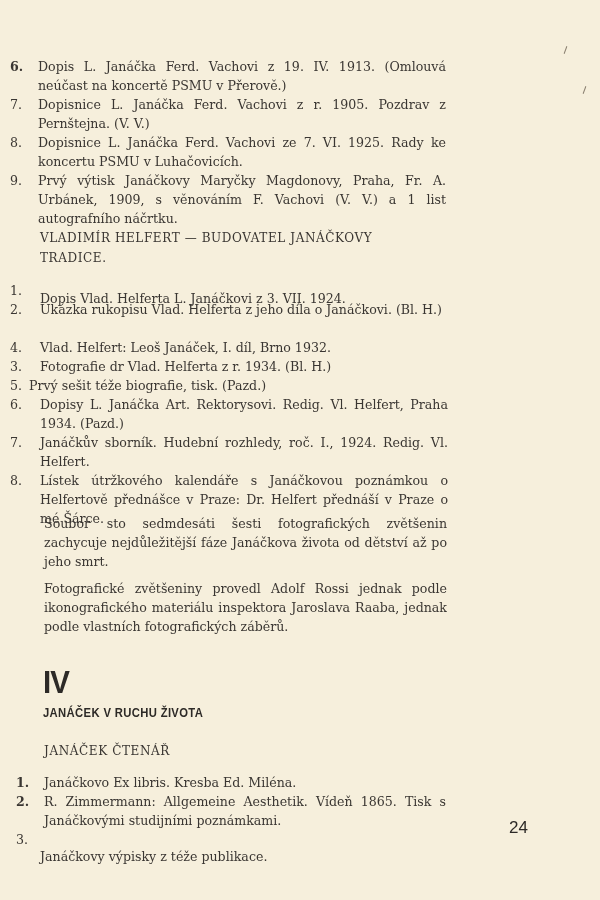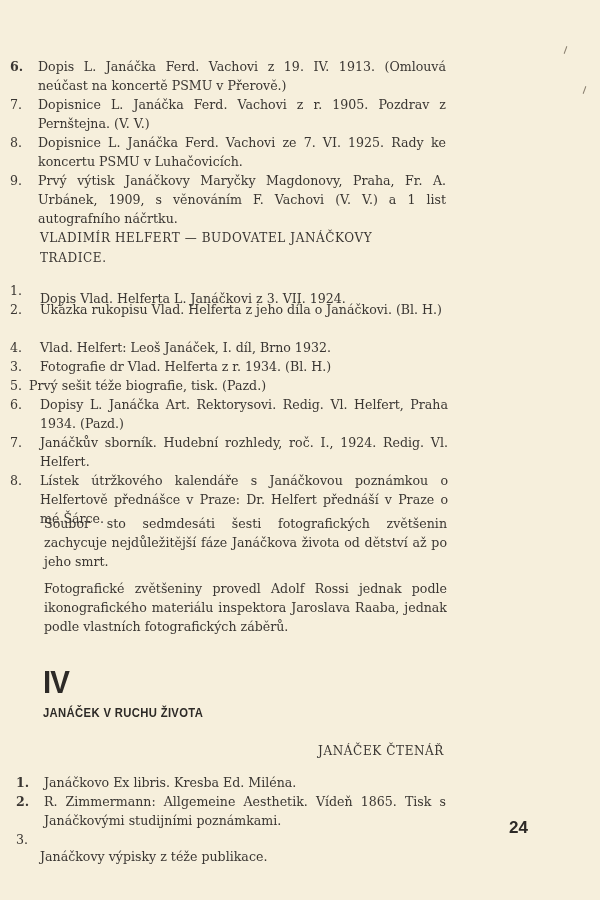--- a/index.html
+++ b/index.html
@@ -11,21 +11,21 @@
       position: relative;
     }
     .page { position: absolute; left: 0; top: 0; width: 600px; height: 900px; }
     .item { position: absolute; left: 0; width: 600px; font-size: 12.6px; line-height: 19px; }
     .num { position: absolute; left: 10px; width: 22px; text-align: left; }
     .txt { position: absolute; left: 38px; width: 408px; text-align: justify; text-align-last: left; }
     .heading { position: absolute; left: 40px; width: 400px; font-size: 12px; line-height: 20px; letter-spacing: 0.6px; }
     .para { position: absolute; left: 44px; width: 403px; font-size: 12.6px; line-height: 19px; text-align: justify; text-align-last: left; }
     .roman { position: absolute; left: 43px; top: 664px; font-family: "Liberation Sans", sans-serif; font-weight: 900; font-size: 32px; transform: scaleX(0.92); transform-origin: left; color: #2d2a27; letter-spacing: -1px; }
     .chapter { position: absolute; left: 43px; top: 706px; font-family: "Liberation Sans", sans-serif; font-weight: 900; font-size: 12.5px; letter-spacing: 0.4px; transform: scaleX(0.9); transform-origin: left; color: #2d2a27; }
-    .pagenum { position: absolute; left: 509px; top: 818px; font-family: "Liberation Sans", sans-serif; font-weight: 700; font-size: 17px; color: #2d2a27; }
+    .pagenum { position: absolute; left: 509px; top: 818px; font-family: "Liberation Sans", sans-serif; font-weight: 400; font-size: 17px; color: #2d2a27; }
     .mark { position: absolute; width: 1px; height: 8px; background: #8a8070; transform: rotate(20deg); }
   </style>
 </head>
 <body>
 
 <div class="page">
 
   <div class="mark" style="left:565px; top:46px;"></div>
   <div class="mark" style="left:584px; top:86px;"></div>
 
@@ -79,21 +79,21 @@
   <div class="item" style="top:471px;">
     <span class="num">8.</span>
     <span class="txt" style="left:40px;">Lístek útržkového kalendáře s Janáčkovou poznámkou o Helfertově přednášce v Praze: Dr. Helfert přednáší v Praze o mé Šárce.</span>
   </div>
 
   <p class="para" style="top:579px; margin:0;">Fotografické zvětšeniny provedl Adolf Rossi jednak podle ikonografického materiálu inspektora Jaroslava Raaba, jednak podle vlastních fotografických záběrů.</p>
   <p class="para" style="top:514px; margin:0;">Soubor sto sedmdesáti šesti fotografických zvětšenin zachycuje nejdůležitější fáze Janáčkova života od dětství až po jeho smrt.</p>
 
   <div class="roman">IV</div>
   <div class="chapter">JANÁČEK V RUCHU ŽIVOTA</div>
-  <div class="heading" style="top:741px; left:44px;text-align:right;">JANÁČEK ČTENÁŘ</div>
+  <div class="heading" style="top:741px; left:44px;">JANÁČEK ČTENÁŘ</div>
 
   <div class="item" style="top:773px;">
     <span class="num" style="left:16px; font-weight:bold;">1.</span>
     <span class="txt" style="left:44px; width:402px;">Janáčkovo Ex libris. Kresba Ed. Miléna.</span>
   </div>
   <div class="item" style="top:792px;">
     <span class="num" style="left:16px; font-weight:bold;">2.</span>
     <span class="txt" style="left:44px; width:402px;">R. Zimmermann: Allgemeine Aesthetik. Vídeň 1865. Tisk s Janáčkovými studijními poznámkami.</span>
   </div>
   <div class="item" style="top:830px;">

